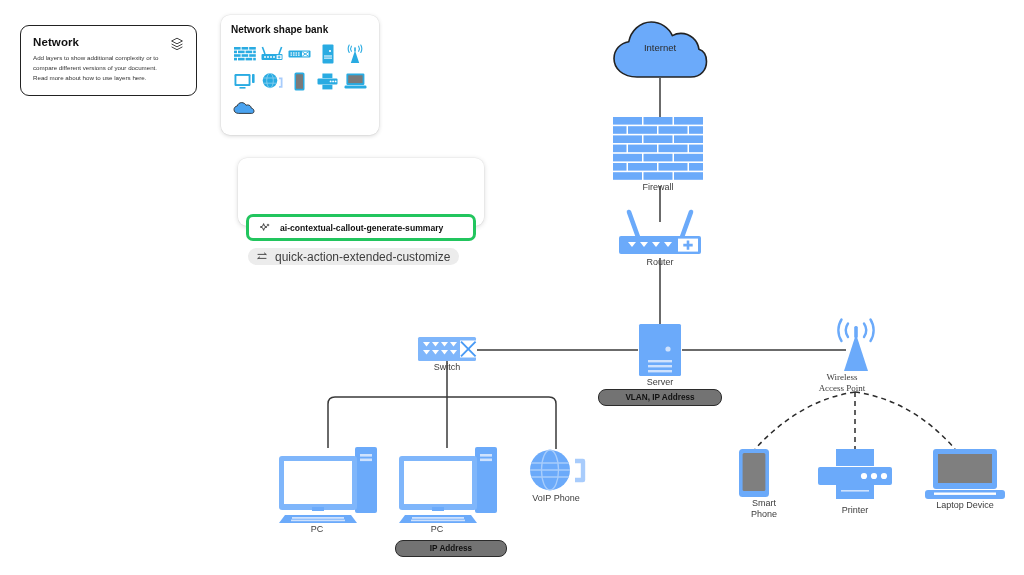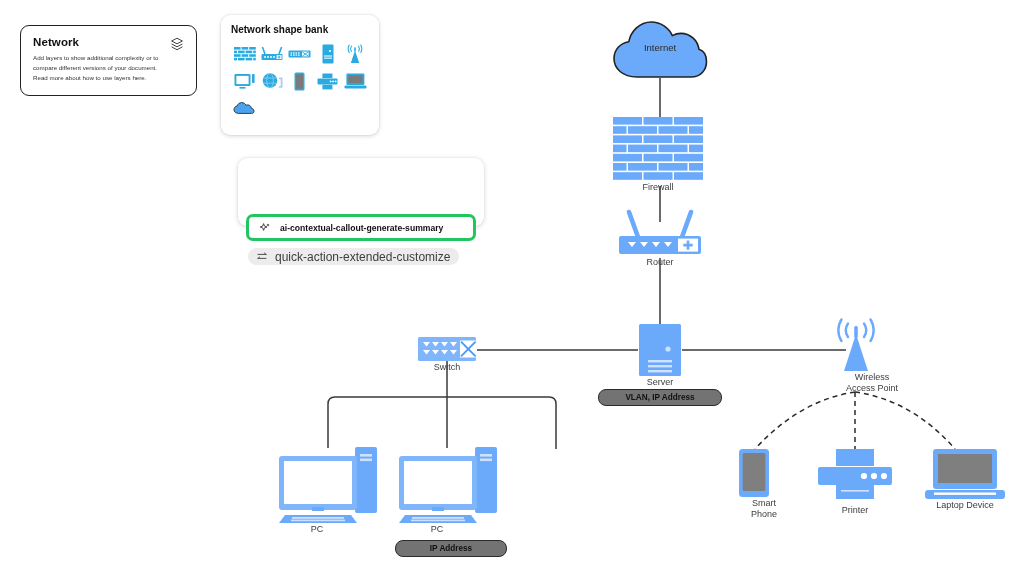--- a/index.html
+++ b/index.html
@@ -375,21 +375,21 @@
     <svg width="56" height="56" viewBox="0 0 56 56">
       <g stroke="#6BAAFA" stroke-width="2.4" fill="none" stroke-linecap="round">
         <path d="M20 6.5a12 12 0 0 0 0 13.5"></path>
           <path d="M36 6.5a12 12 0 0 1 0 13.5"></path>
         <path d="M13.5 2.5a20 20 0 0 0 0 21.5"></path>
           <path d="M42.5 2.5a20 20 0 0 1 0 21.5"></path>
       </g>
       <rect x="26.2" y="9" width="3.6" height="12" rx="1.5" fill="#6BAAFA"></rect>
       <path d="M28 17 L40 54 L16 54 Z" fill="#6BAAFA"></path>
     </svg>
-    <div class="node-label" style="left:44px; top:55px;">
+    <div class="node-label" style="left:14px; top:55px;font-family:Liberation Serif, serif;">
       <span>Wireless</span><br>
       <span>Access Point</span>
     </div>
   </div>
 
   <div class="node" style="left:277px; top:447px;">
     <svg width="100" height="76" viewBox="0 0 100 76">
       <rect x="78" y="0" width="22" height="66" rx="2" fill="#6BAAFA"></rect>
       <rect x="83" y="7" width="12" height="2.6" fill="#cfe2fd"></rect>
       <rect x="83" y="11.5" width="12" height="2.6" fill="#cfe2fd"></rect>
@@ -416,20 +416,31 @@
       <path d="M8 68 L74 68 L80 76 L2 76 Z" fill="#6BAAFA"></path>
       <g fill="#cfe2fd">
         <rect x="15" y="70" width="52" height="1.8"></rect>
         <rect x="14" y="72.6" width="54" height="1.6"></rect>
       </g>
     </svg>
     <div class="node-label" style="left:40px; top:77px;">PC</div>
   </div>
   <div class="badge" style="left:451px; top:540px; width:112px;">IP Address</div>
 
+  <div class="node" style="left:529px; top:449px;">
+    <svg width="56" height="44" viewBox="0 0 56 44">
+      <circle cx="21" cy="21" r="20" fill="#6BAAFA"></circle>
+      <g stroke="#a8cdfb" stroke-width="1.3" fill="none">
+        <ellipse cx="21" cy="21" rx="8.5" ry="20"></ellipse>
+        <path d="M2.2 14h37.6M1 21h40M2.2 28h37.6"></path>
+      </g>
+      <path d="M46 12h8v19h-8" stroke="#A8CCFC" stroke-width="4.4" fill="none" stroke-linejoin="round"></path>
+    </svg>
+    <div class="node-label" style="left:27px; top:44px;">VoIP Phone</div>
+  </div>
 
   <div class="node" style="left:739px; top:449px;">
     <svg width="30" height="48" viewBox="0 0 30 48">
       <rect x="0" y="0" width="30" height="48" rx="3.5" fill="#6BAAFA"></rect>
       <rect x="3.6" y="4" width="22.8" height="38" rx="1.5" fill="#7f7f7f"></rect>
     </svg>
     <div class="node-label" style="left:25px; top:49px;">
       <span>Smart</span><br>
       <span>Phone</span>
     </div>

